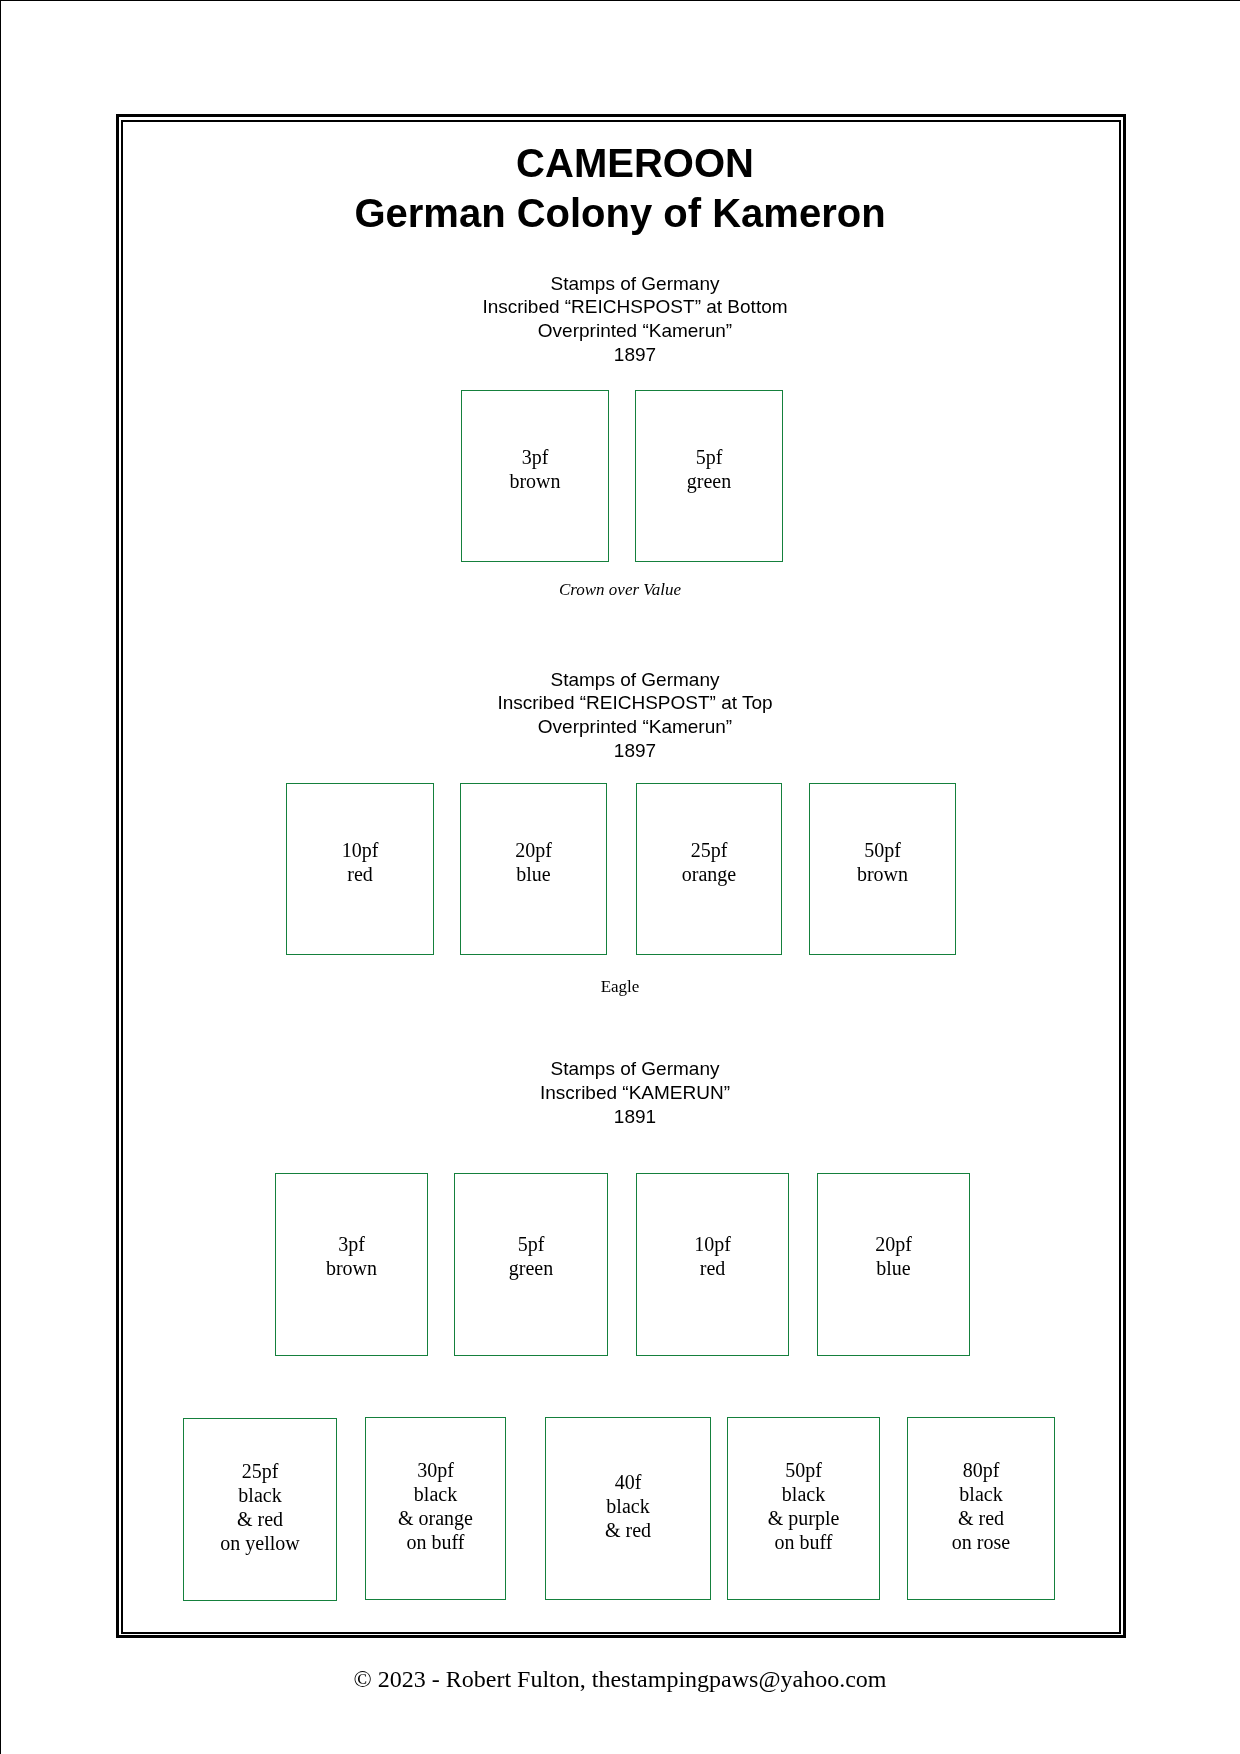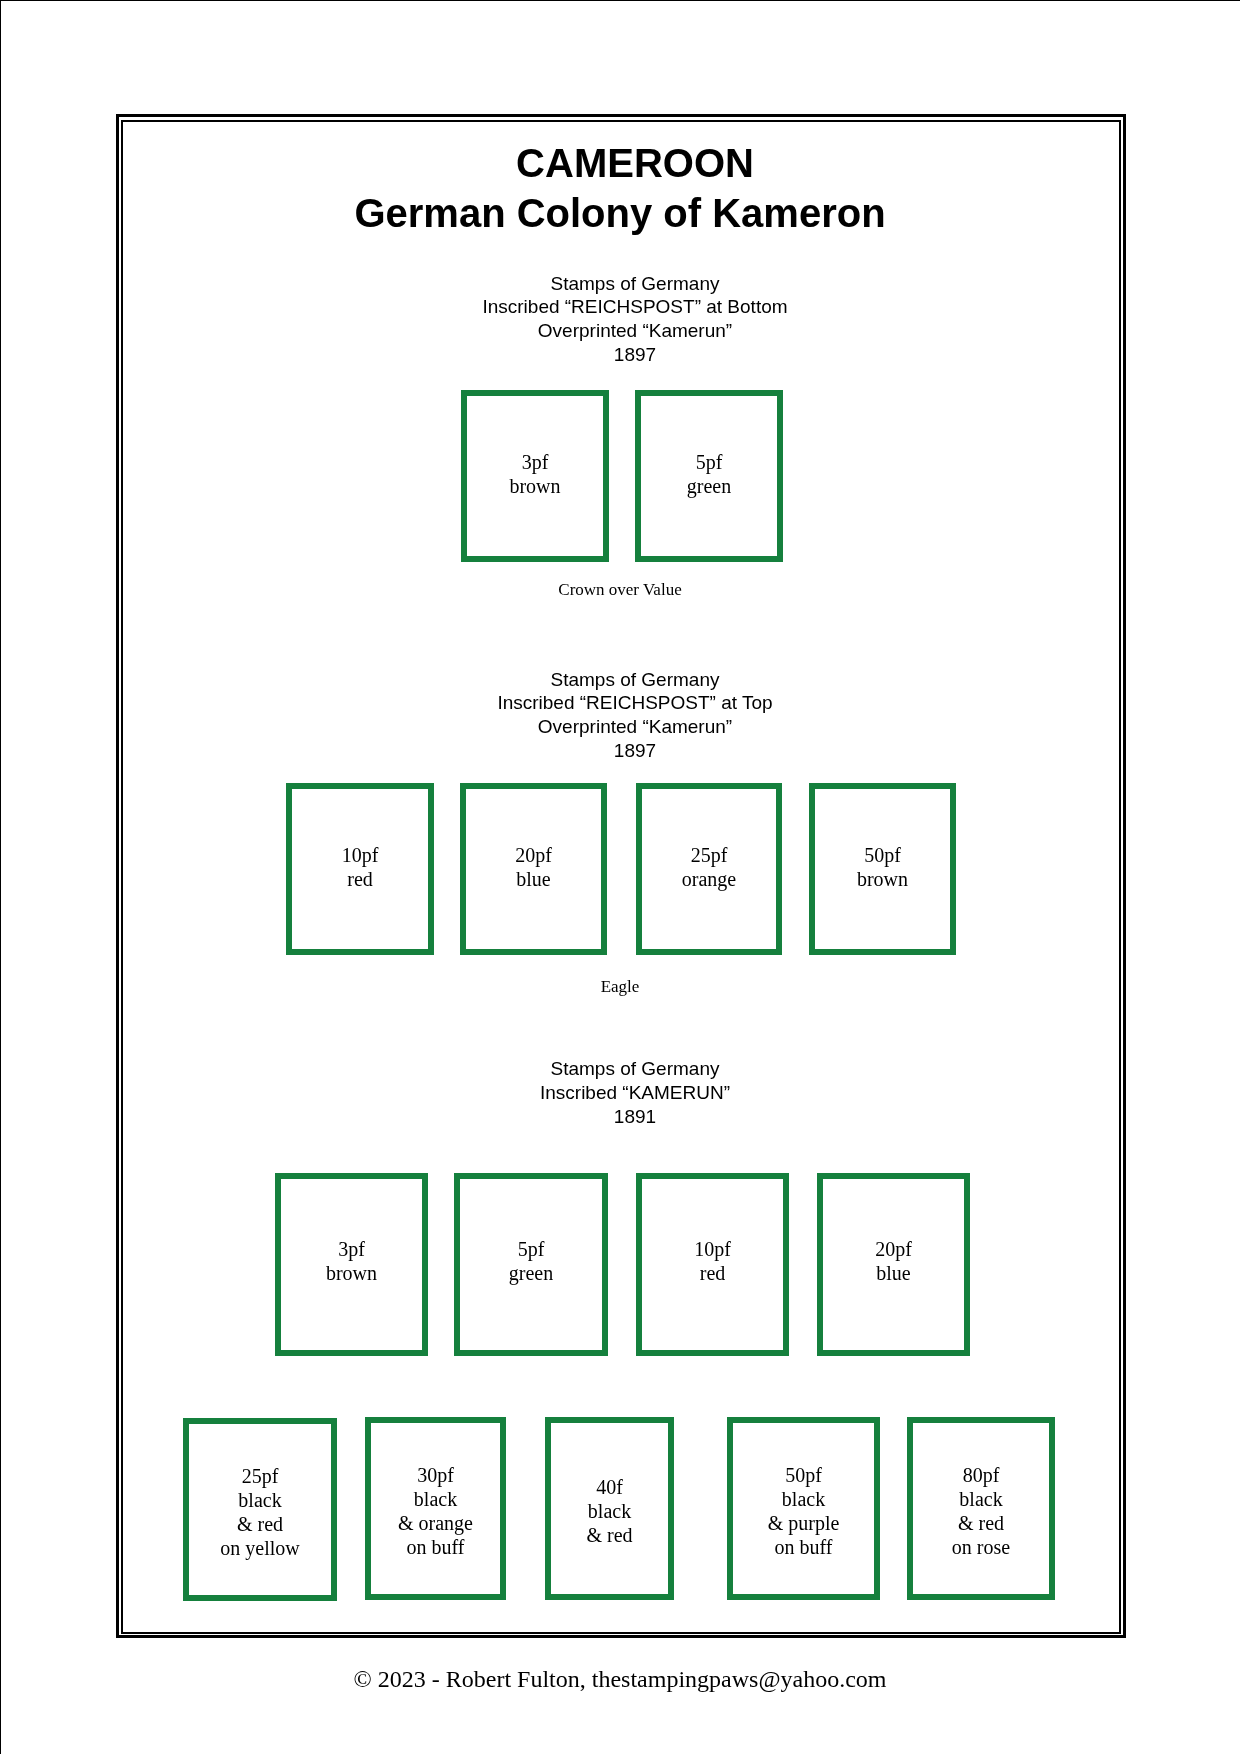--- a/index.html
+++ b/index.html
@@ -18,21 +18,21 @@
     position: absolute; left: 121px; top: 120px; width: 996px; height: 1510px;
     border: 2px solid #000; box-sizing: content-box;
   }
   .center-text {
     position: absolute; left: 0; width: 1240px; text-align: center; white-space: nowrap;
   }
   .title { font-weight: bold; font-size: 40px; line-height: 46px; }
   .heading { font-family: "Liberation Sans", sans-serif; font-size: 19px; line-height: 24px; padding-left: 15px; }
   .caption { font-family: "Liberation Serif", serif; font-size: 17px; line-height: 20px; }
   .stamp {
-    position: absolute; border: 6px solid #15803d; box-sizing: border-box; background: #fff;
+    position: absolute; border: 1px solid #15803d; box-sizing: border-box; background: #fff;
     font-family: "Liberation Serif", serif; font-size: 20px; line-height: 24px;
     text-align: center;
   }
   .stamp .lines { position: absolute; left: 0; right: 0; }
   .stamp .line { display: block; }
   .footer {
     font-family: "Liberation Serif", serif; font-size: 24px; line-height: 28px; margin-top: 24px;
   }
 </style>
 </head>
@@ -59,21 +59,21 @@
     <span class="line">3pf</span>
     <span class="line">brown</span>
   </div>
 </div>
 <div class="stamp" style="left:635px; top:390px; width:148px; height:172px;">
   <div class="lines" style="top:54px;">
     <span class="line">5pf</span>
     <span class="line">green</span>
   </div>
 </div>
-<div class="center-text caption" style="top:580px;">Crown over Value</div>
+<div class="center-text caption" style="top:580px;font-style:italic;">Crown over Value</div>
 
 <div>
   <div class="center-text heading" style="top:668px;">Stamps of Germany</div>
   <div class="center-text heading" style="top:691px;">Inscribed “REICHSPOST” at Top</div>
   <div class="center-text heading" style="top:715px;">Overprinted “Kamerun”</div>
   <div class="center-text heading" style="top:739px;">1897</div>
 </div>
 
 <div class="stamp" style="left:286px; top:783px; width:148px; height:172px;">
   <div class="lines" style="top:54px;">
@@ -141,21 +141,21 @@
   </div>
 </div>
 <div class="stamp" style="left:365px; top:1417px; width:141px; height:183px;">
   <div class="lines" style="top:40px;">
     <span class="line">30pf</span>
     <span class="line">black</span>
     <span class="line">&amp; orange</span>
     <span class="line">on buff</span>
   </div>
 </div>
-<div class="stamp" style="left:545px; top:1417px; width:129px; height:183px;">
+<div class="stamp" style="left:545px; top:1417px; width:166px; height:183px;">
   <div class="lines" style="top:52px;">
     <span class="line">40f</span>
     <span class="line">black</span>
     <span class="line">&amp; red</span>
   </div>
 </div>
 <div class="stamp" style="left:727px; top:1417px; width:153px; height:183px;">
   <div class="lines" style="top:40px;">
     <span class="line">50pf</span>
     <span class="line">black</span>

